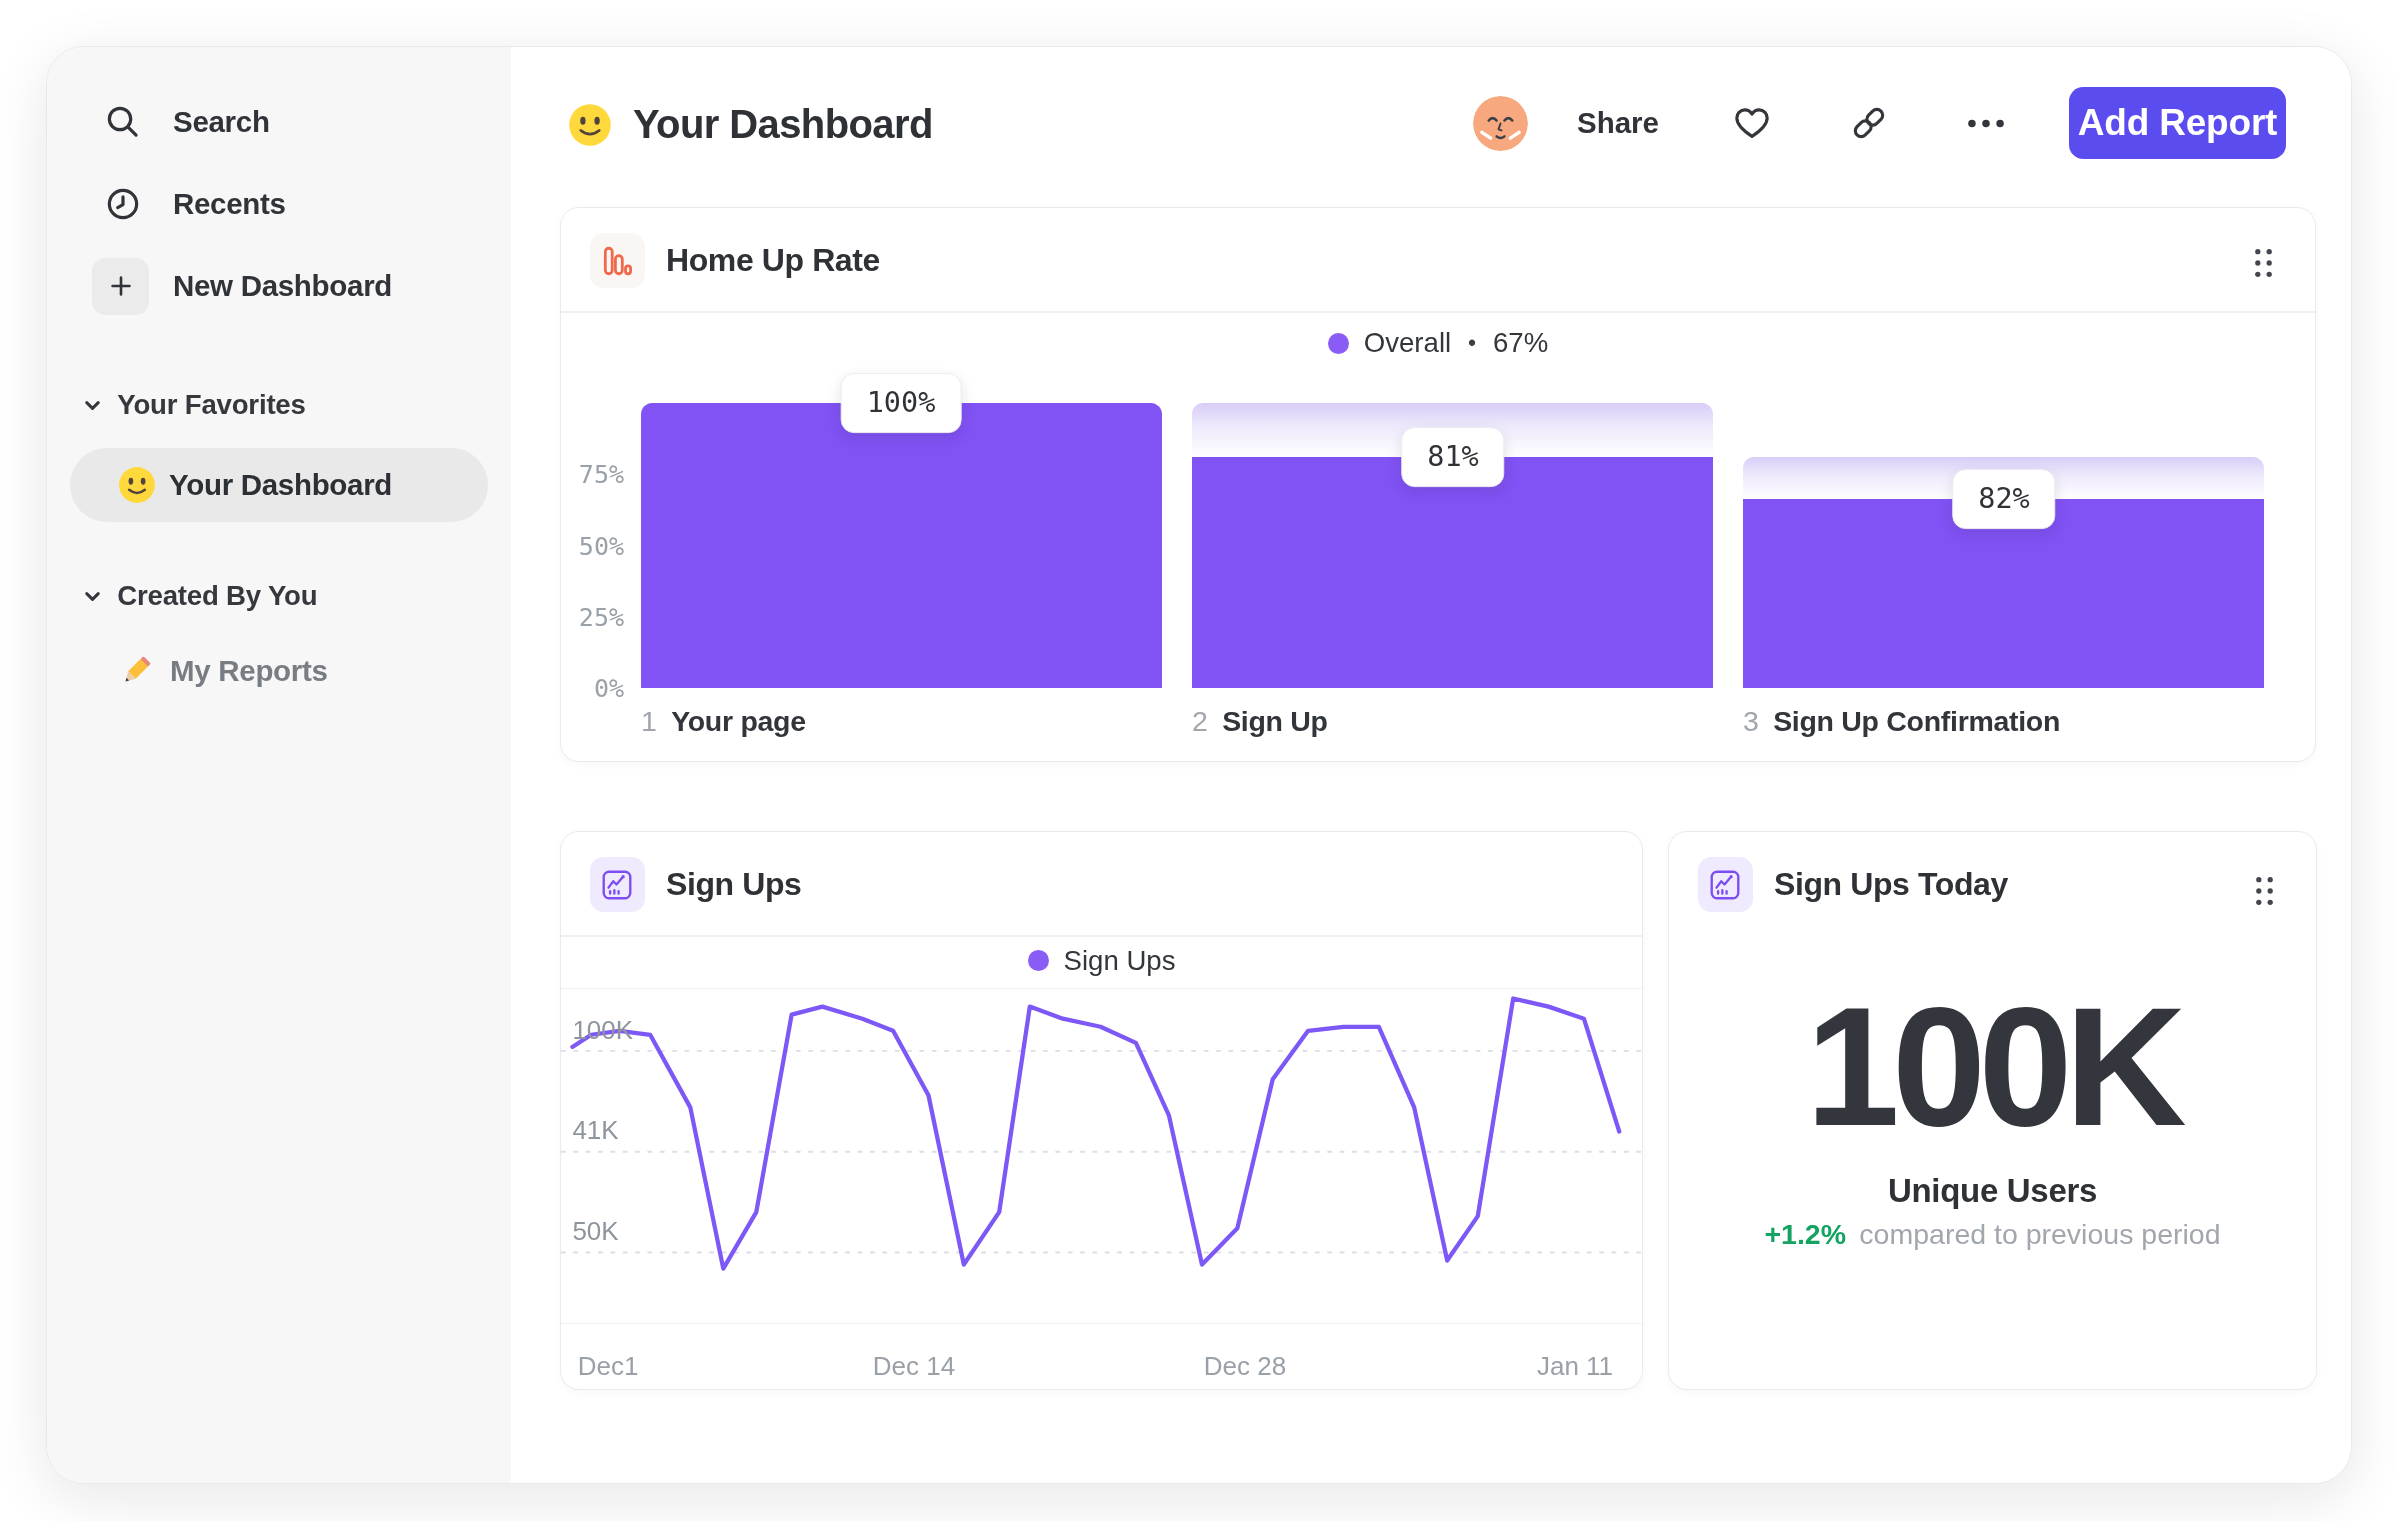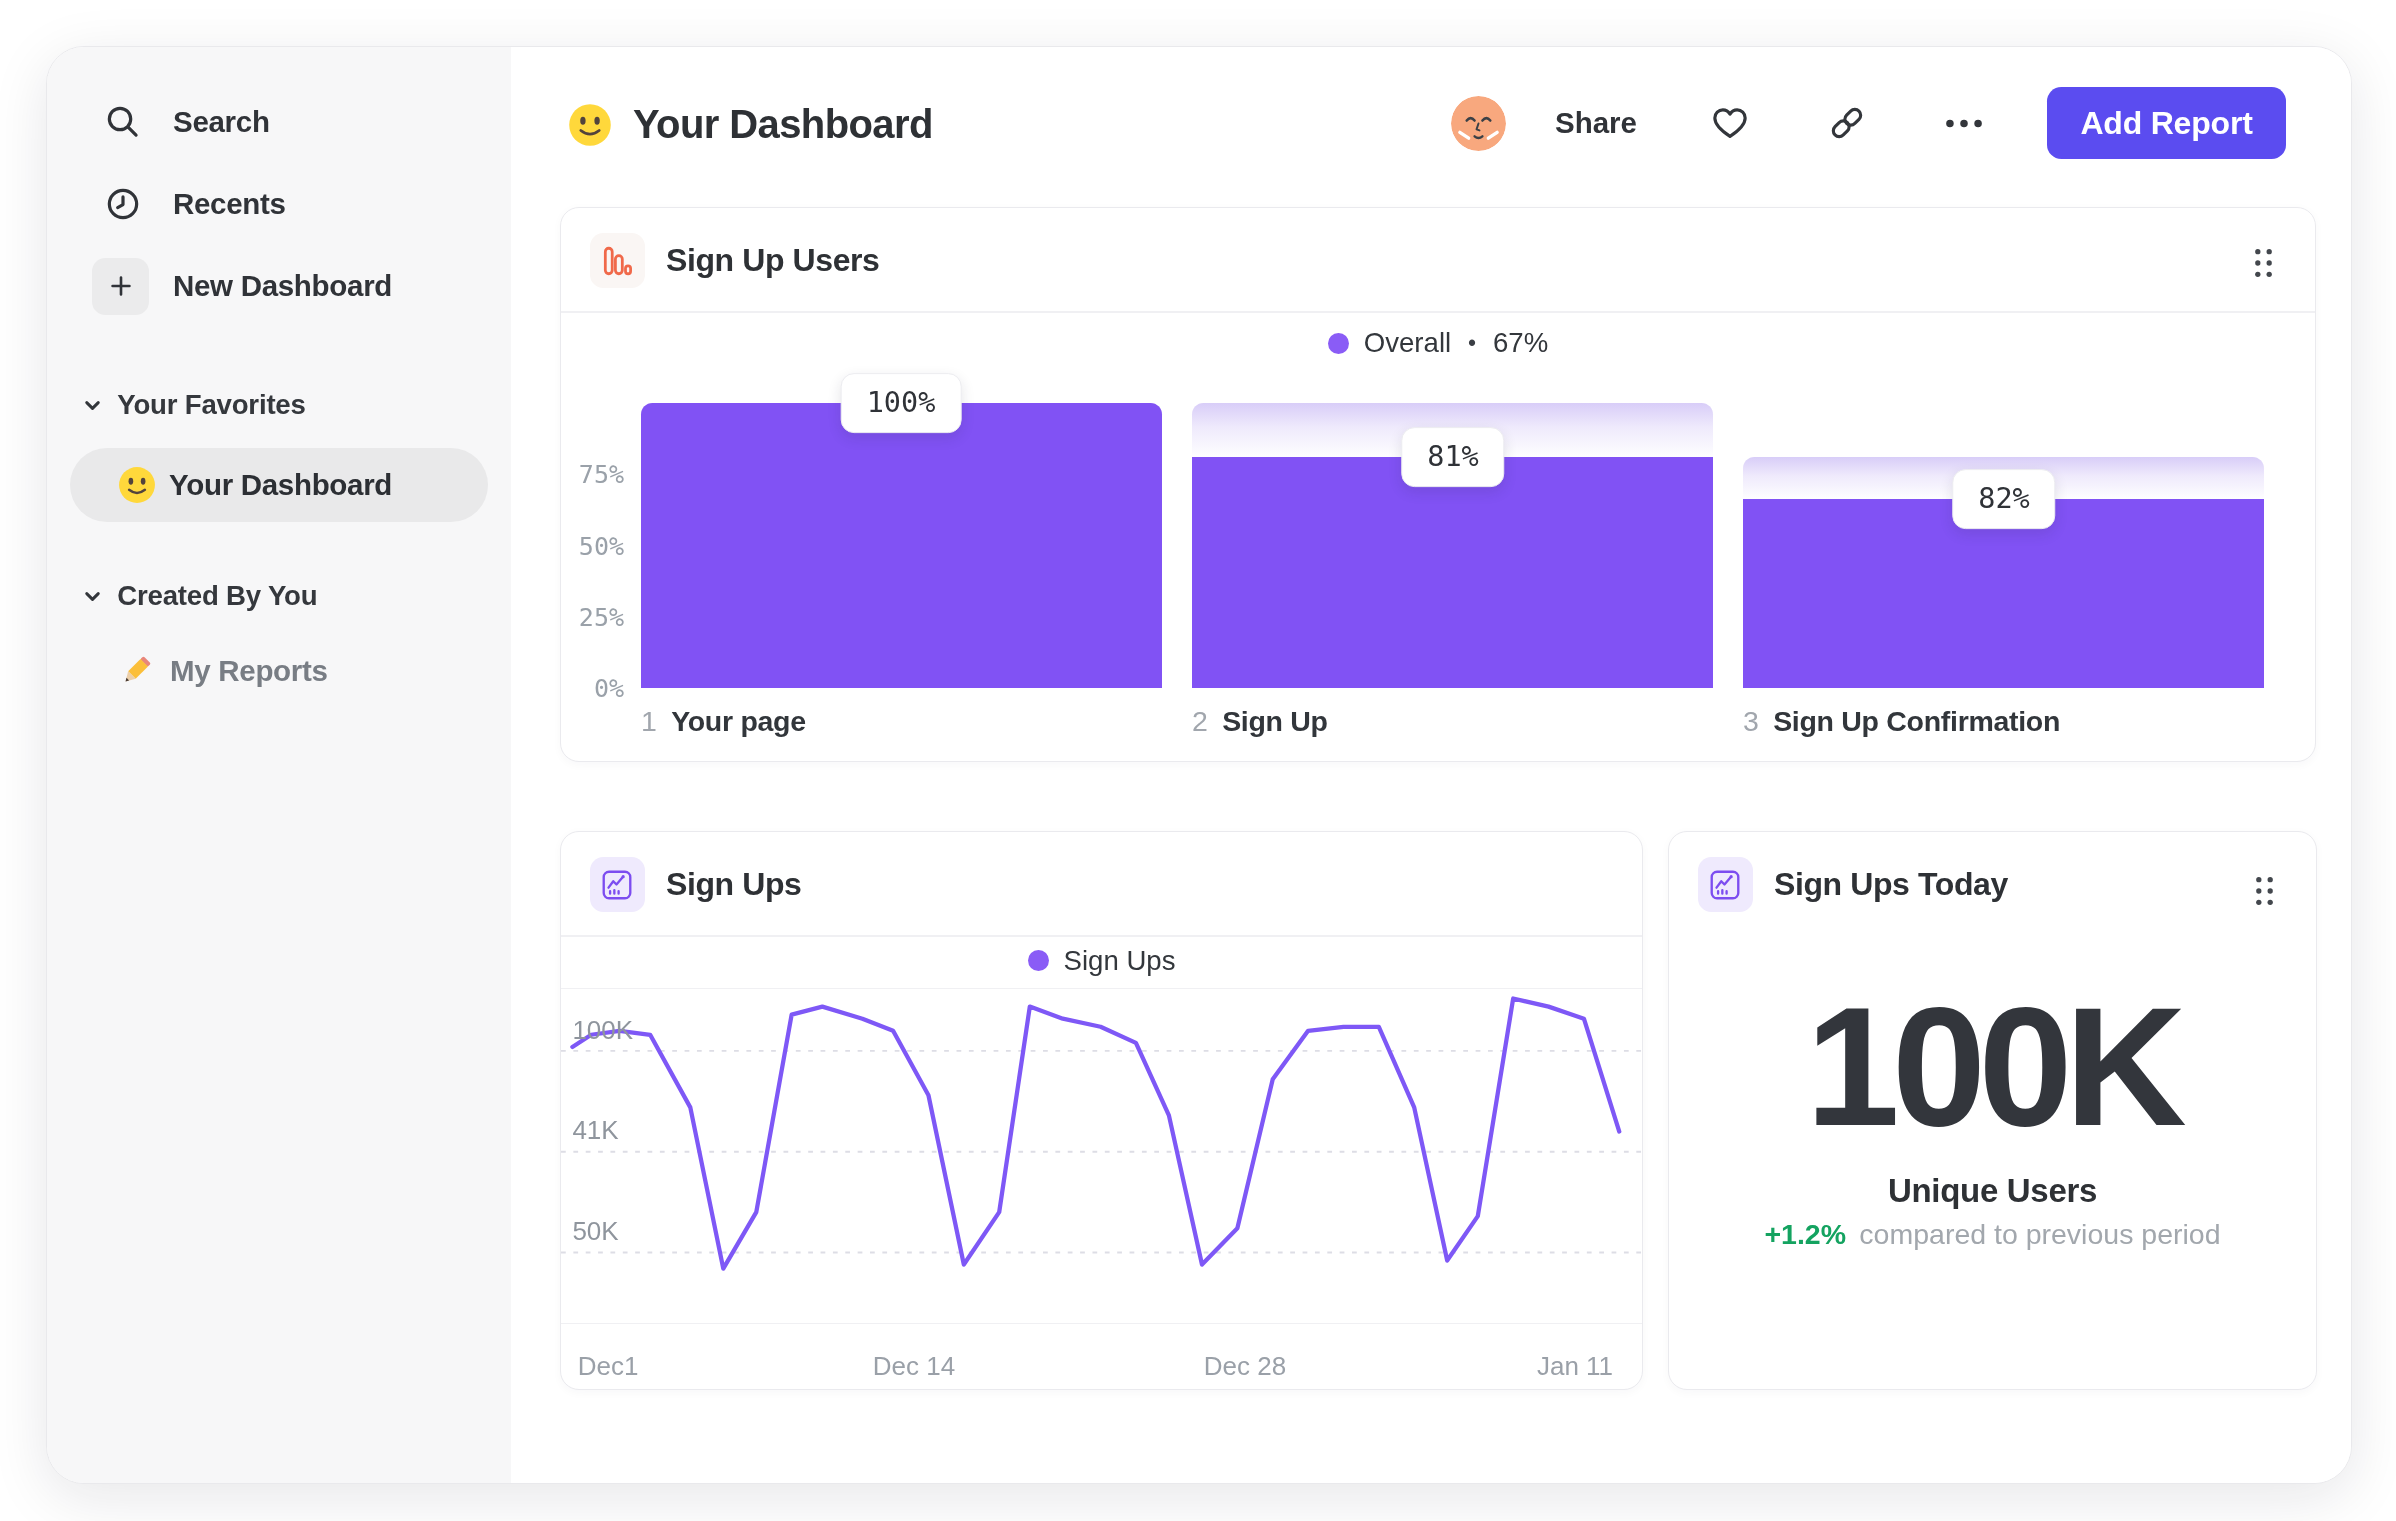--- a/index.html
+++ b/index.html
@@ -23,22 +23,22 @@
   .side-plain{position:absolute;left:70px;display:flex;align-items:center;gap:15px;cursor:pointer;}
   .side-plain .pl-label{font-size:29.5px;font-weight:600;color:#787d84;letter-spacing:-0.3px;}
   
   .main{position:absolute;left:464px;top:0;right:0;bottom:0;background:#ffffff;}
   .page-title-wrap{position:absolute;left:57px;top:44px;height:67px;display:flex;align-items:center;gap:21px;}
   .page-title{font-size:40px;font-weight:700;color:#2e3135;letter-spacing:-0.6px;margin:0;}
   .hdr-actions{position:absolute;top:38px;right:65px;height:76px;display:flex;align-items:center;}
   .avatar{width:55px;height:55px;border-radius:50%;overflow:hidden;cursor:pointer;}
   .share-label{margin-left:49px;font-size:29.5px;font-weight:600;color:#303338;cursor:pointer;}
   .hdr-icbtn{margin-left:68px;width:49px;height:49px;display:flex;align-items:center;justify-content:center;cursor:pointer;}
-  .add-report{margin-left:59px;width:239px;height:72px;border:none;border-radius:14.3px;cursor:pointer;
-              background:var(--accent,#5b4cf0);color:#ffffff;font-family:inherit;font-size:32px;font-weight:600;letter-spacing:-0.2px;}
+  .add-report{margin-left:59px;width:217px;height:72px;border:none;border-radius:14.3px;cursor:pointer;
+              background:var(--accent,#5b4cf0);color:#ffffff;font-family:inherit;font-size:37px;font-weight:600;letter-spacing:-0.2px;}
   
   .card{position:absolute;background:#ffffff;border:1.9px solid #eaeaee;border-radius:19px;box-shadow:0 2.9px 9.5px rgba(25,25,50,.03);}
   .card-head{position:absolute;left:0;top:0;right:0;height:105px;}
   .tile{position:absolute;left:28.5px;top:25px;width:55px;height:55px;border-radius:13.3px;display:flex;align-items:center;justify-content:center;}
   .tile-orange{background:#faf6f4;}
   .tile-purple{background:#efeafd;}
   .card-title{position:absolute;left:105px;top:0;height:105px;display:flex;align-items:center;
               font-size:32px;font-weight:700;color:#2e3135;letter-spacing:-0.4px;margin:0;}
   .drag{position:absolute;right:36px;top:36px;width:32px;height:38px;cursor:grab;display:flex;align-items:center;justify-content:center;}
   .head-divider{position:absolute;left:0;right:0;top:103px;height:1.9px;background:#f0f0f3;}
@@ -216,21 +216,21 @@
 
       <section class="card" style="left:49px;top:160px;width:1754px;height:553px;">
         <div class="card-head">
           <span class="tile tile-orange">
             <svg width="34" height="34" viewBox="0 0 32 32" fill="none" stroke="#f0694a" stroke-width="2.6">
               <rect x="5" y="4" width="6.5" height="24" rx="3.2"></rect>
               <rect x="14.5" y="11" width="6.5" height="17" rx="3.2"></rect>
               <rect x="24" y="20.5" width="4.8" height="7.5" rx="2.4"></rect>
             </svg>
           </span>
-          <h2 class="card-title">Sign Up Users</h2>
+          <h2 class="card-title">Home Up Rate</h2>
           <span class="drag">
             <svg width="25" height="36" viewBox="0 0 26 38">
               <g fill="#43474d">
                 <circle cx="7" cy="7" r="2.8"></circle>
                   <circle cx="19" cy="7" r="2.8"></circle>
                 <circle cx="7" cy="19" r="2.8"></circle>
                   <circle cx="19" cy="19" r="2.8"></circle>
                 <circle cx="7" cy="31" r="2.8"></circle>
                   <circle cx="19" cy="31" r="2.8"></circle>
               </g>

